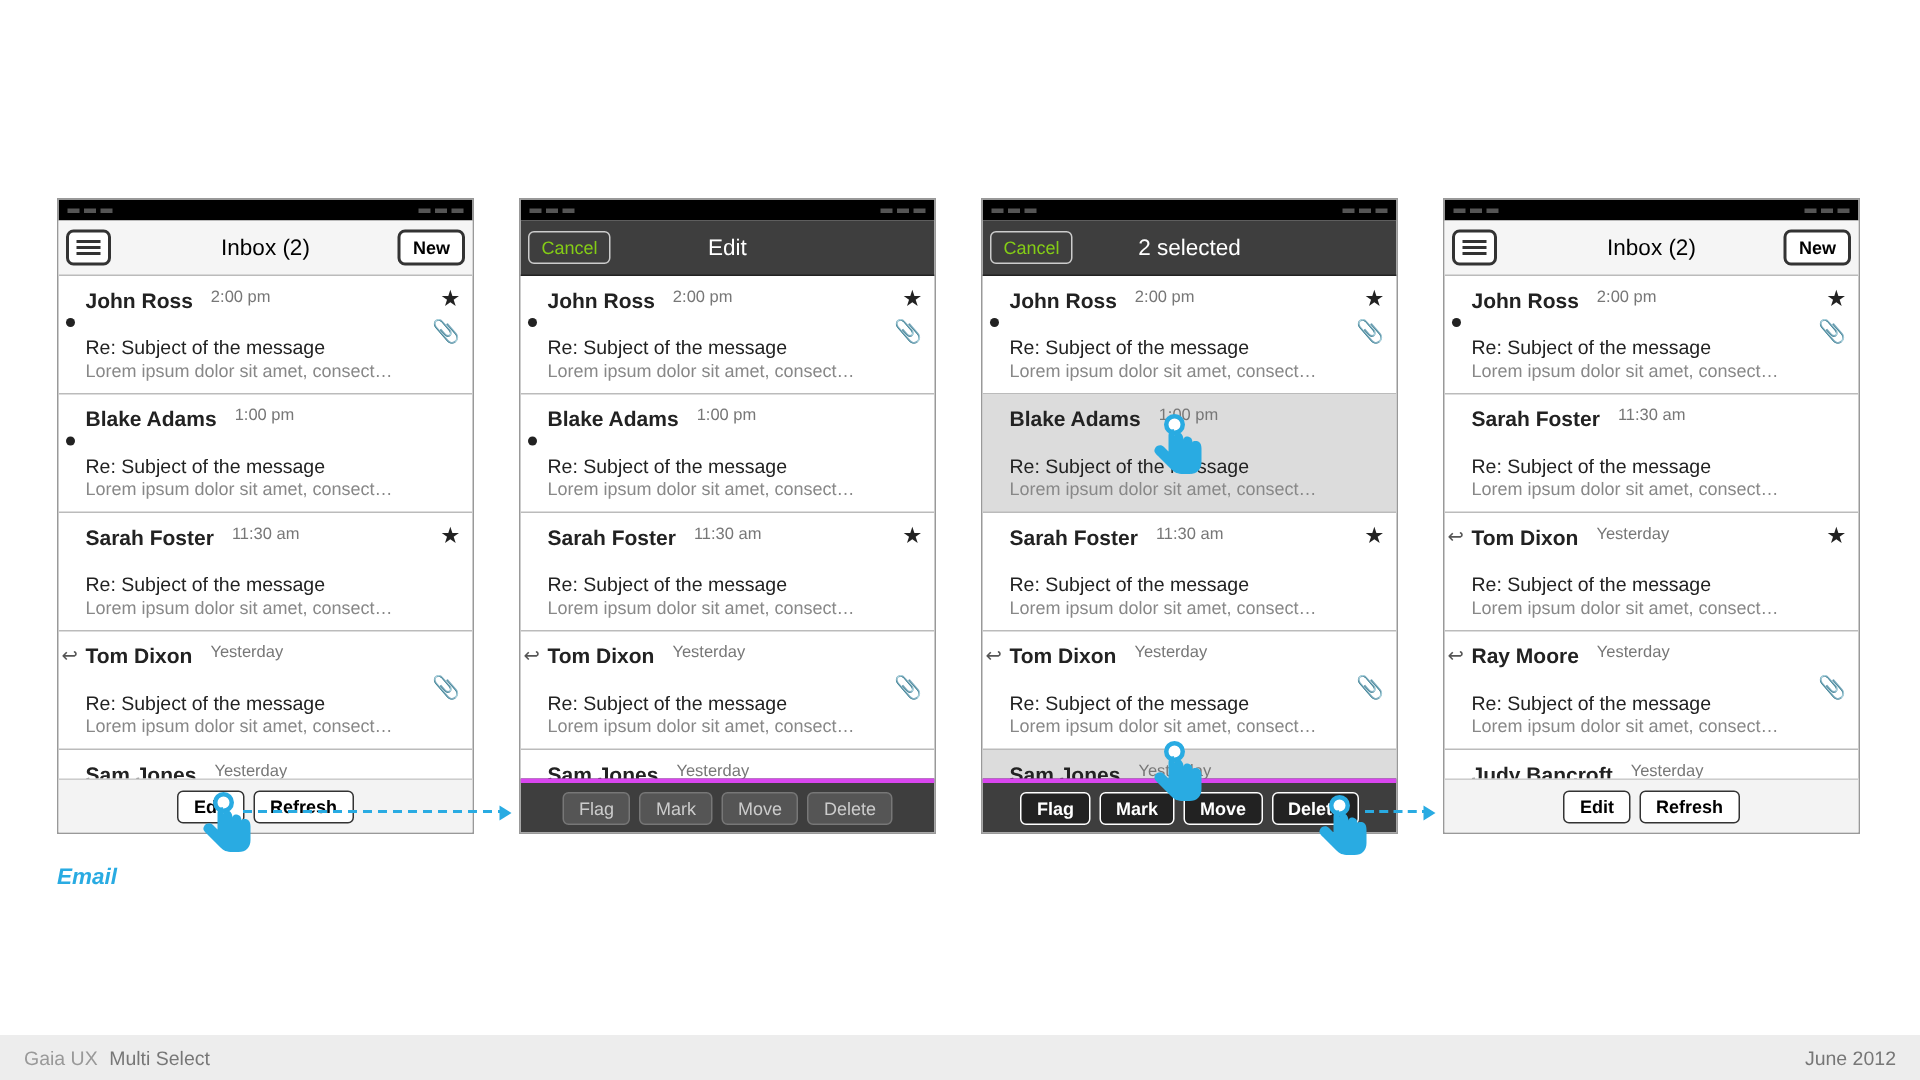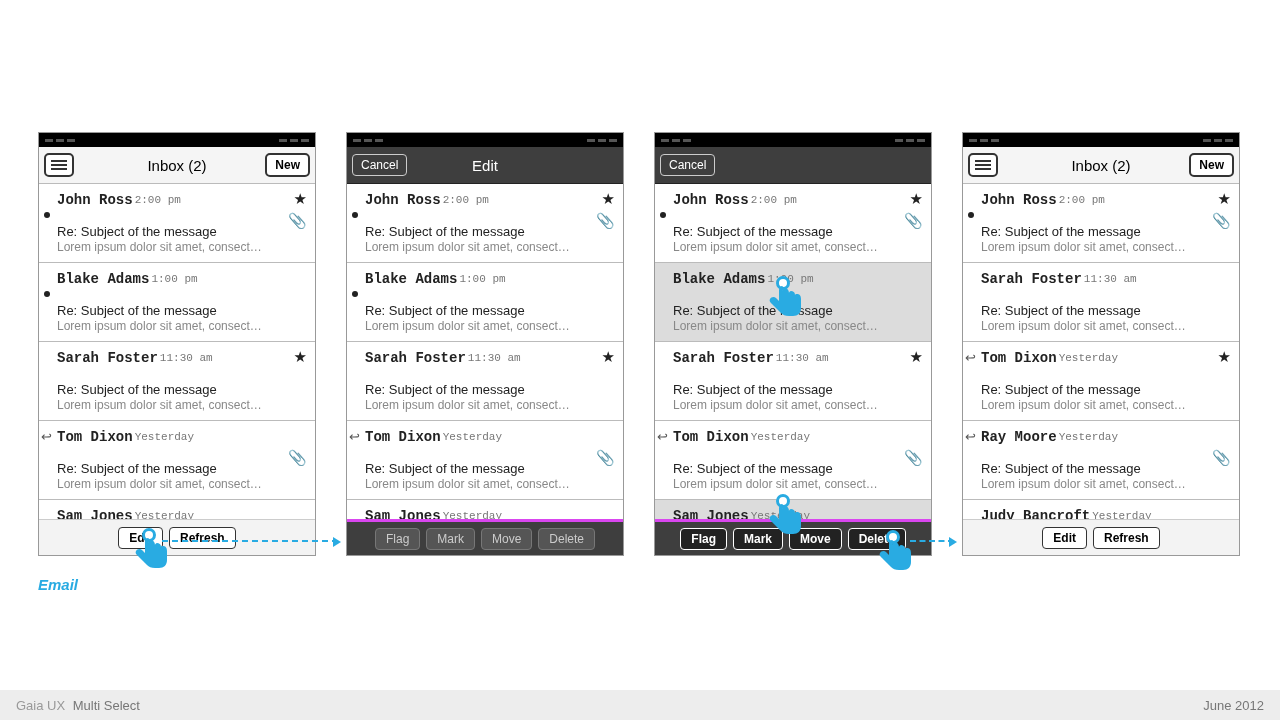--- a/index.html
+++ b/index.html
@@ -9,25 +9,25 @@
 .statusbar { height:14px; background:#000; display:flex; align-items:center; padding:0 6px; gap:3px; }
 .statusbar .dash { width:8px; height:3px; background:#555; }
 .statusbar .spacer { flex:1; }
 .header { height:36px; border-bottom:1px solid #bbb; background:#f5f5f5; display:flex; align-items:center; padding:18px 5px; position:relative; }
 .header.dark { background:#3e3e3e; border-bottom:1px solid #222; }
 .header .title { position:absolute; left:0; right:0; text-align:center; font-size:15px; pointer-events:none; }
 .header.dark .title { color:#fff; }
 .menu-btn { width:30px; height:24px; border:2px solid #333; border-radius:5px; display:flex; flex-direction:column; justify-content:center; align-items:center; gap:2px; background:#fff; z-index:1; }
 .menu-btn span { width:16px; height:2px; background:#333; }
 .new-btn { margin-left:auto; height:24px; padding:0 8px; border:2px solid #333; border-radius:5px; background:#fff; font-size:12px; font-weight:600; z-index:1; }
-.cancel-btn { height:22px; padding:0 8px; border:1px solid #ccc; border-radius:4px; background:transparent; color:#ffffff; font-size:12px; z-index:1; }
+.cancel-btn { height:22px; padding:0 8px; border:1px solid #ccc; border-radius:4px; background:transparent; color:#84cc16; font-size:12px; z-index:1; }
 .list { overflow:hidden; }
 .msg { border-bottom:1px solid #bbb; padding:8px 8px 8px 18px; position:relative; }
 .msg.sel { background:#dcdcdc; }
-.msg .line1 { display:flex; align-items:center; gap:2px;font-family:Liberation Mono, monospace; }
+.msg .line1 { display:flex; align-items:flex-start; gap:12px; }
 .msg .sender { font-weight:700; font-size:14px; color:#222; }
 .msg .time { font-size:11px; color:#777; }
 .msg .subj { font-size:13px; color:#222; margin-top:16px; }
 .msg .prev { font-size:12px; color:#888; margin-top:1px; }
 .unread-dot { position:absolute; left:5px; top:28px; width:6px; height:6px; background:#222; border-radius:50%; }
 .reply-icon { position:absolute; left:2px; top:8px; font-size:13px; color:#555; }
 .star-icon { position:absolute; right:8px; top:6px; color:#222; font-size:15px; }
 .attach-icon { position:absolute; right:8px; top:28px; color:#666; font-size:15px; }
 .toolbar { position:absolute; bottom:0; left:0; right:0; height:36px; display:flex; align-items:center; justify-content:center; gap:6px; background:#f3f3f3; border-top:1px solid #ccc; }
 .toolbar.dark { background:#3e3e3e; border-top:3px solid #d946ef; }
@@ -203,20 +203,21 @@
         <div class="dash"></div>
         <div class="dash"></div>
         <div class="dash"></div>
         <div class="spacer"></div>
         <div class="dash"></div>
         <div class="dash"></div>
         <div class="dash"></div>
       </div>
   <div class="header dark">
     <button class="cancel-btn">Cancel</button>
+    <div class="title">2 selected</div>
   </div>
   <div class="list">
         <div class="msg">
           <div class="unread-dot"></div>
           <div class="star-icon">★</div>
           <div class="attach-icon">📎</div>
           <div class="line1">
             <span class="sender">John Ross</span>
             <span class="time">2:00 pm</span>
           </div>

